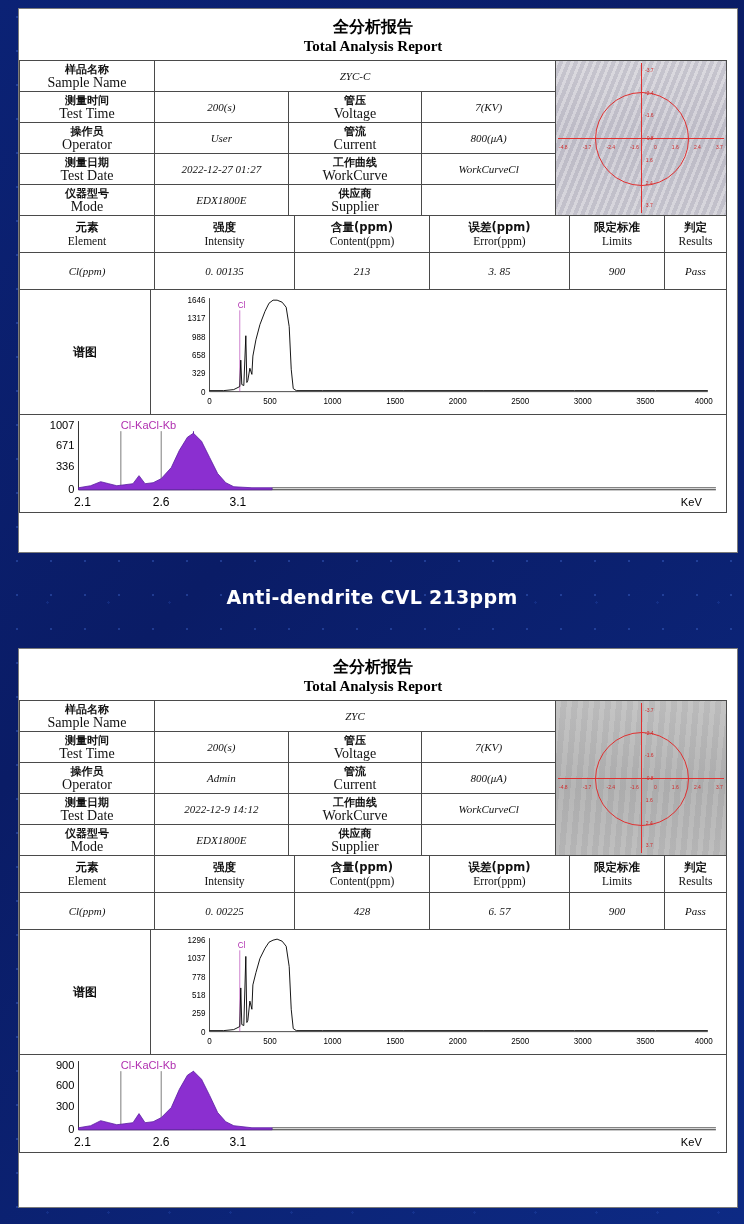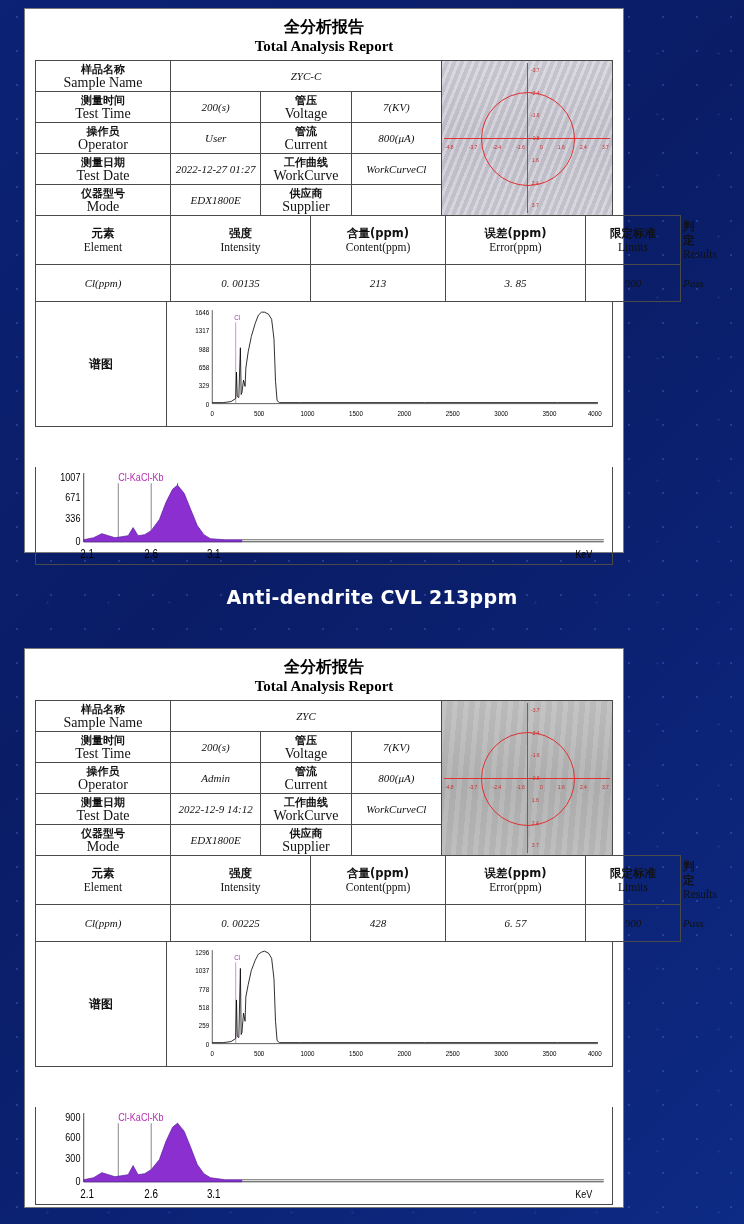--- a/index.html
+++ b/index.html
@@ -22,26 +22,26 @@
     inset: 0;
     background-image:
       radial-gradient(circle, rgba(90,140,255,0.28) 1px, transparent 1.4px),
       radial-gradient(circle, rgba(60,110,230,0.18) 1px, transparent 1.4px);
     background-size: 34px 34px, 61px 61px;
     background-position: 0 0, 17px 23px;
     pointer-events: none;
   }
   .report-card {
     position: absolute;
-    left: 24px;
-    width: 600px;
+    left: 18px;
+    width: 720px;
     background: #fff;
     border: 1px solid #7a7a7a;
     box-sizing: border-box;
-    padding: 8px 10px 10px 10px;
+    padding: 8px 10px 10px 0;
   }
   #report-1 { top: 8px; height: 545px; }
   #report-2 { top: 648px; height: 560px; }
 
   .rpt-title-cn {
     text-align: center;
     font-size: 16px;
     font-weight: 700;
     color: #000;
     line-height: 20px;
@@ -213,21 +213,20 @@
     color: #111;
   }
   .spec-plot { flex: 1; position: relative; }
 
   .zoom-wrap {
     border: 1px solid #4a4a4a;
     border-top: none;
     height: 98px;
     position: relative;
     box-sizing: border-box;
-    margin-top: 40px;
   }
 
   .caption-band {
     position: absolute;
     left: 0; right: 0;
     top: 570px;
     height: 54px;
     display: flex;
     align-items: center;
     justify-content: center;

